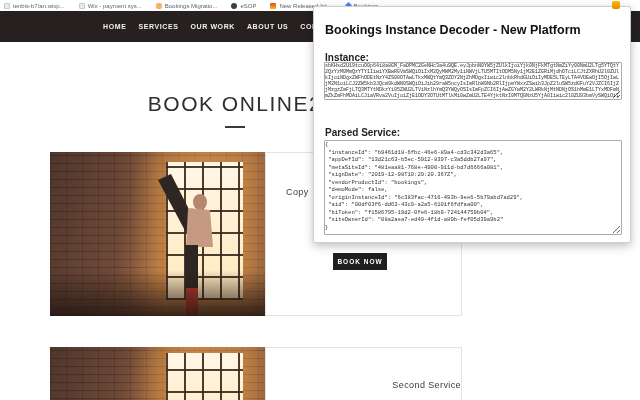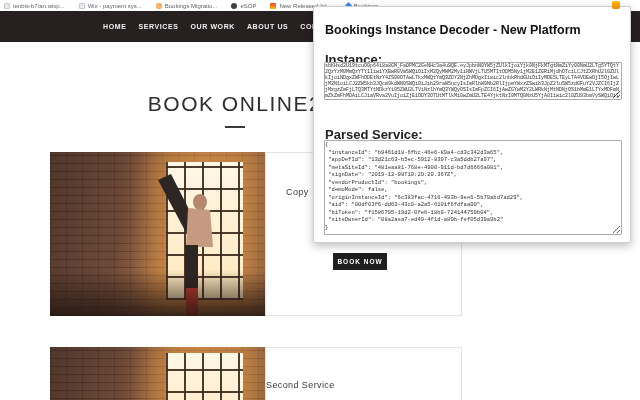--- a/index.html
+++ b/index.html
@@ -33,21 +33,21 @@
   
   .card { position:absolute; left:50px; width:412px; }
   .card .photo { position:absolute; left:0; top:0; width:215px; overflow:hidden; background:#6b4a3c; }
   .card .panel { position:absolute; left:215px; top:0; width:197px; background:#fff; border:1px solid #e3e3e3; }
   .card1 { top:152px; height:164px; }
   .card1 .photo, .card1 .panel { height:164px;padding-left:12px; }
   .card2 { top:347px; height:100px; }
   .card2 .photo, .card2 .panel { height:100px; }
   .svc-title { font-size:9px; color:#3a3a3a; letter-spacing:.4px; }
   .card1 .svc-title { position:absolute; left:20px; top:34px; }
-  .card2 .svc-title { position:absolute; left:0; top:32px; width:100%; text-align:left; }
+  .card2 .svc-title { position:absolute; left:0; top:32px; width:100%; text-align:right; }
   .book-btn { position:absolute; left:67px; top:100px; width:54px; height:17px; background:#1f1f1f;
     color:#fff; font-size:6.5px; font-weight:bold; letter-spacing:1px; border:none;
     display:flex; align-items:center; justify-content:center; cursor:pointer;
     font-family:"Liberation Sans", sans-serif; }
 
   
   .photo .bricks { position:absolute; inset:0;
     background:
       repeating-linear-gradient(0deg, rgba(30,15,10,.30) 0 1px, transparent 1px 8px),
       repeating-linear-gradient(90deg, rgba(30,15,10,.18) 0 1px, transparent 1px 16px),
@@ -60,21 +60,21 @@
     box-shadow:0 0 28px 18px rgba(255,170,70,.5); }
   .photo .floor { position:absolute; inset:0;
     background:linear-gradient(180deg, transparent 72%, rgba(35,22,17,.85) 100%); }
   .photo svg { position:absolute; inset:0; }
 
   
   .popup { position:absolute; left:313px; top:6px; width:318px; height:237px; background:#fff;
     border:1px solid #cfcfcf; border-radius:2px; box-shadow:0 3px 10px rgba(0,0,0,.25);
     z-index:30; padding:0 4px; }
   .popup h1 { font-size:12.5px; font-weight:bold; color:#111; position:absolute; left:11px; top:16px; }
-  .popup .field-label { font-size:13px; font-weight:bold; color:#222; position:absolute; left:11px; }
+  .popup .field-label { font-size:10px; font-weight:bold; color:#222; position:absolute; left:11px; }
   .lbl-instance { top:45px; }
   .lbl-parsed { top:120px; }
   .popup textarea { position:absolute; left:10px; width:298px; border:1px solid #ababab;
     background:#fff; color:#333; overflow:hidden; resize:both; border-radius:1px;
     word-break:break-all; }
   .ta-instance { top:55px; height:38px; font-family:"Liberation Mono", monospace;
     font-size:5px; line-height:6px; letter-spacing:0; }
   .ta-parsed { top:133px; height:95px; font-family:"Liberation Mono", monospace;
     font-size:5.5px; line-height:7.5px; white-space:pre; }
 </style>

